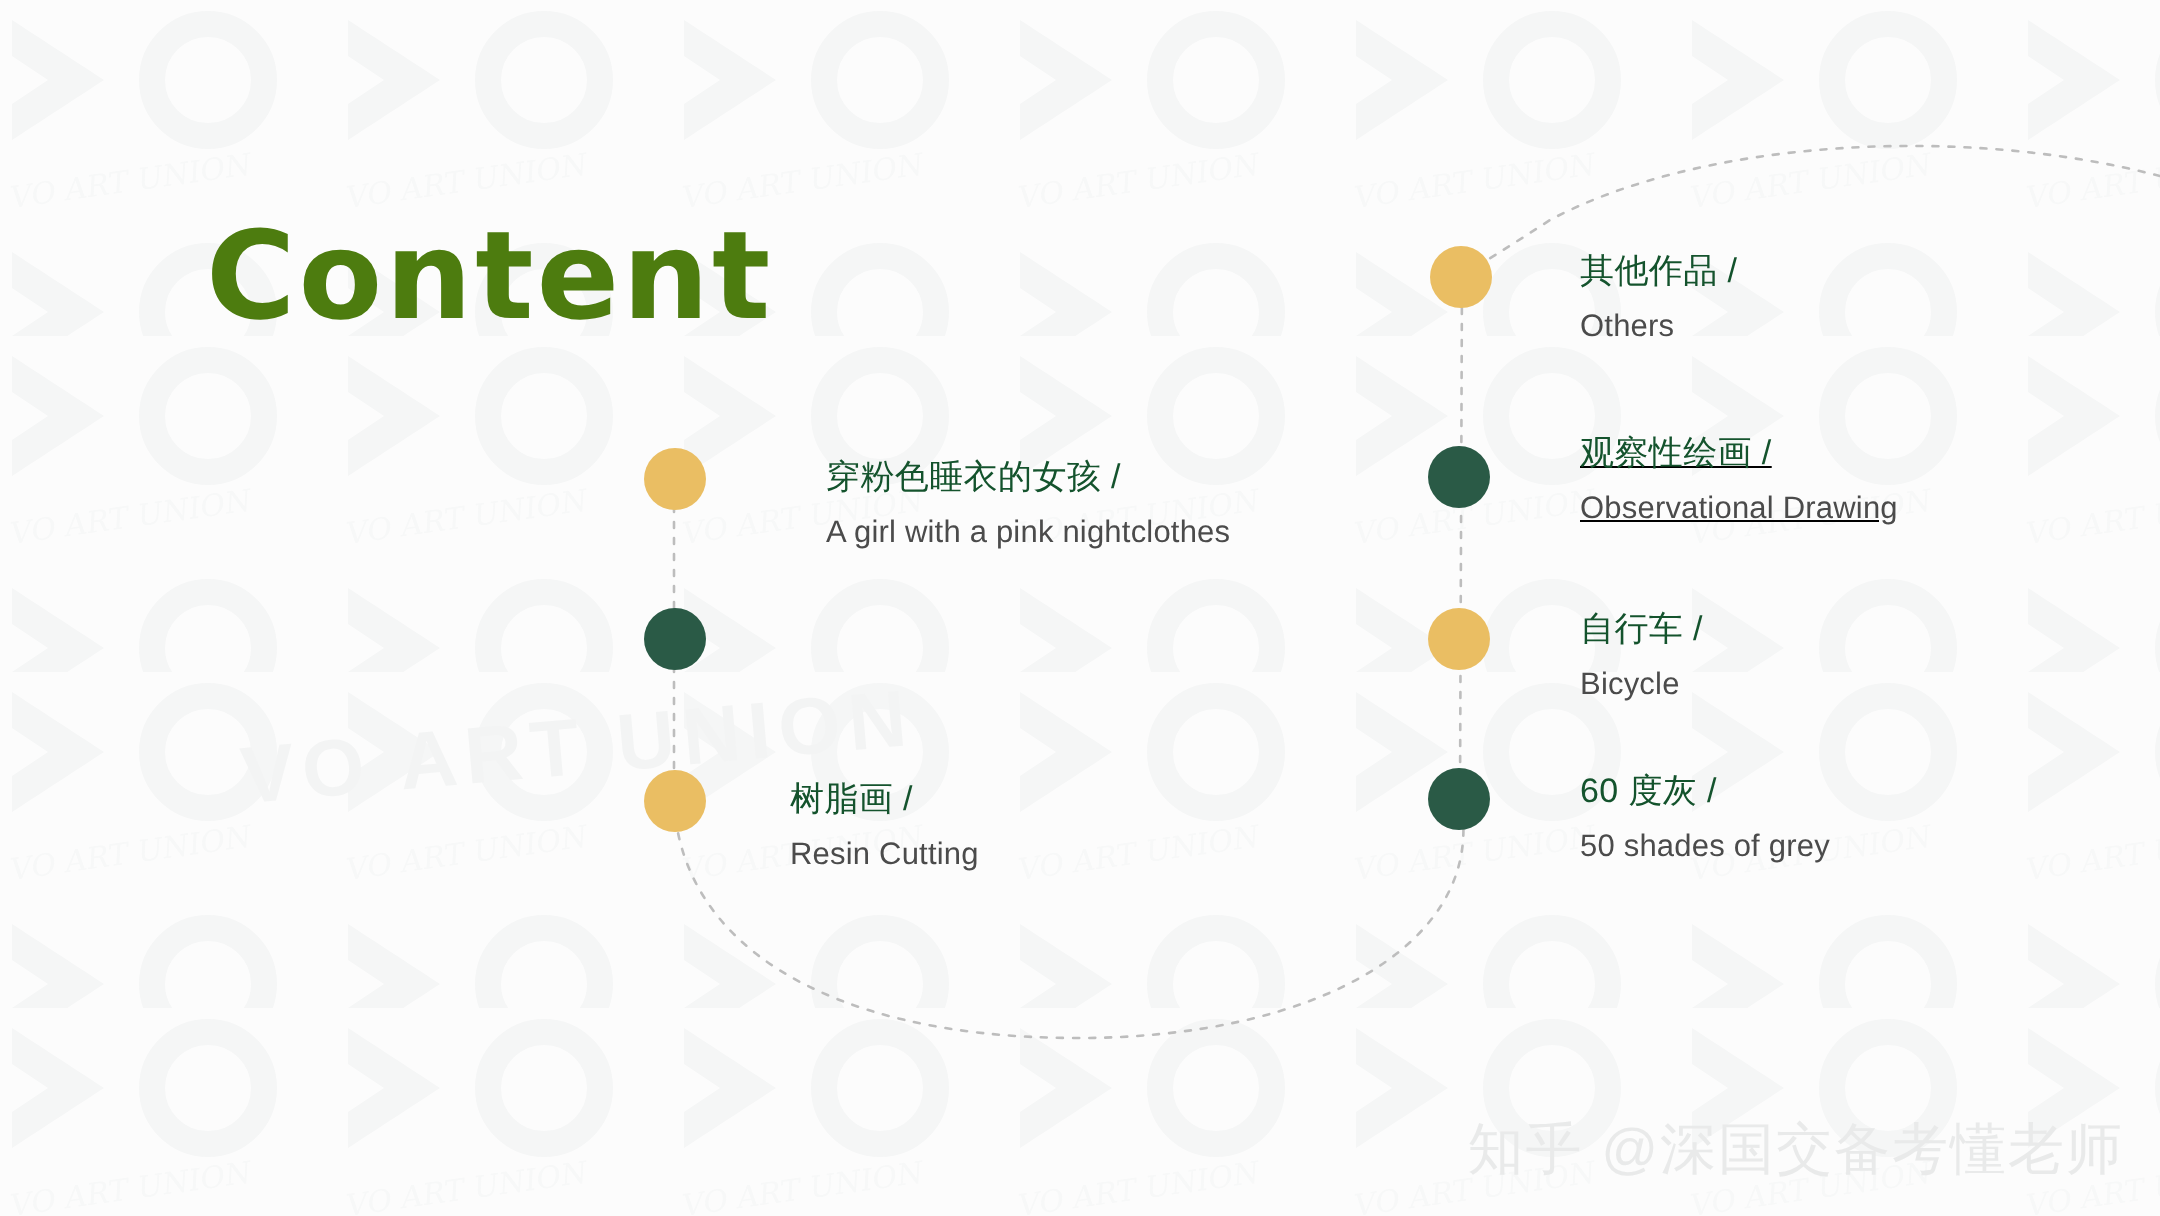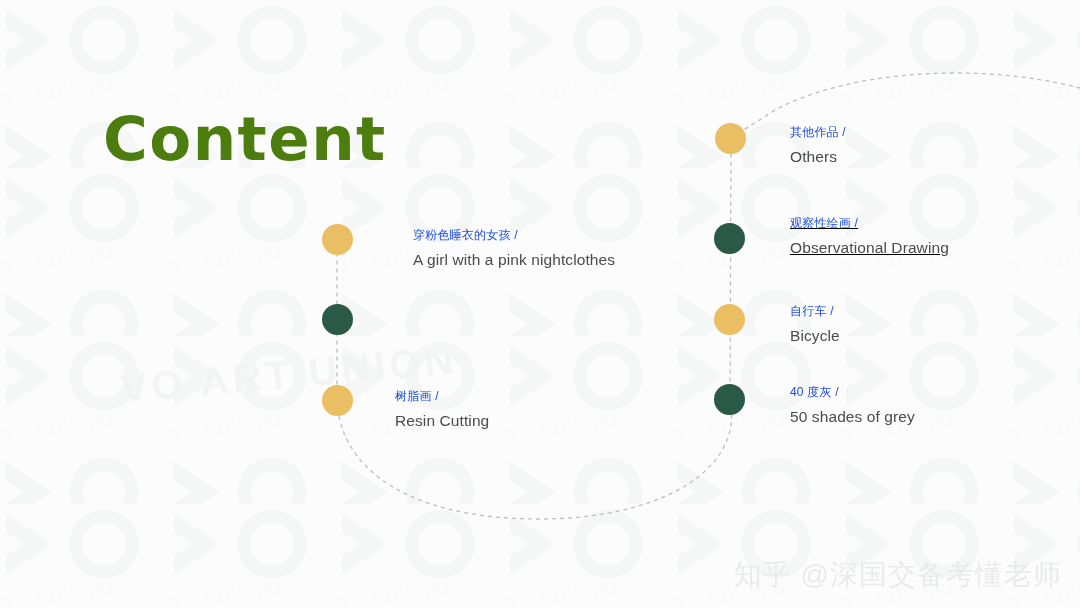--- a/index.html
+++ b/index.html
@@ -76,22 +76,22 @@
   }
 
   
   .item-label {
     position: absolute;
     z-index: 3;
     line-height: 1.46;
     white-space: nowrap;
   }
   .label-cn {
-    font-size: 12px;
-    color: #1d4ed8;
+    font-size: 17px;
+    color: #14532d;
     letter-spacing: 0.2px;
   }
   .label-en {
     font-size: 15.5px;
     color: #4b4b4b;
     letter-spacing: 0.1px;
     margin-top: 4px;
   }
 
   
@@ -168,19 +168,19 @@
   </div>
 
   <div class="dot" style="left:714px; top:304px; background:#eabe63;"></div>
   <div class="item-label" style="left:790px; top:303px;">
     <div class="label-cn">自行车 /</div>
     <div class="label-en">Bicycle</div>
   </div>
 
   <div class="dot" style="left:714px; top:384px; background:#2a5a46;"></div>
   <div class="item-label" style="left:790px; top:384px;">
-    <div class="label-cn">40 度灰 /</div>
+    <div class="label-cn">60 度灰 /</div>
     <div class="label-en">50 shades of grey</div>
   </div>
 
   <div id="zhihu-watermark">知乎 @深国交备考懂老师</div>
 
 </div>
 
 </body></html>

